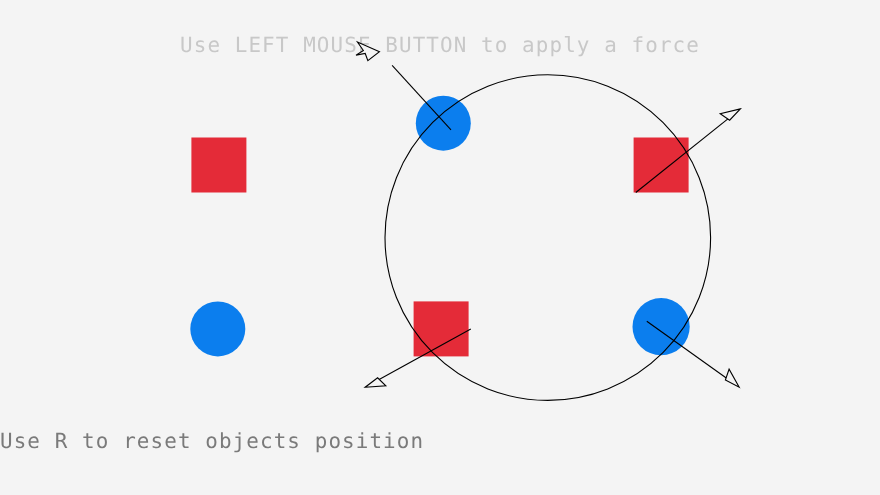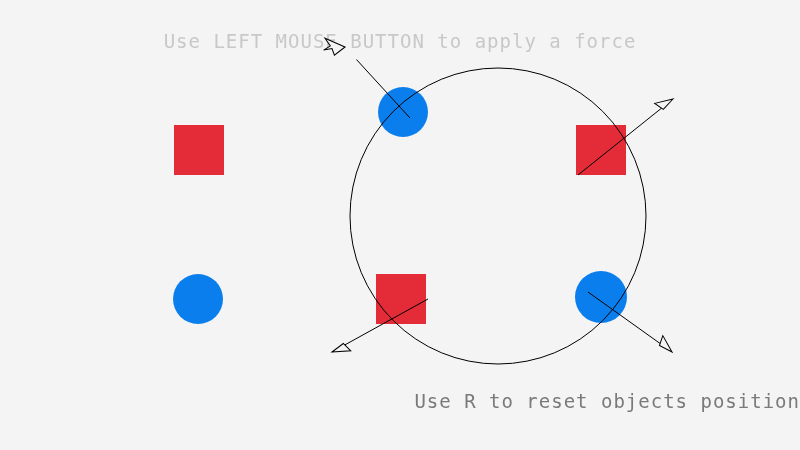--- a/index.html
+++ b/index.html
@@ -28,21 +28,21 @@
     top: 30px;
     width: 800px;
     text-align: center;
     font-size: 19px;
     color: #c8c8c8;
   }
   #hint-bottom {
     left: 0;
     top: 390px;
     width: 800px;
-    text-align: right;
+    text-align: left;
     font-size: 19px;
     color: #7a7a7a;
   }
   #scene {
     position: absolute;
     left: 0;
     top: 0;
   }
   .shape-square {
     position: absolute;

